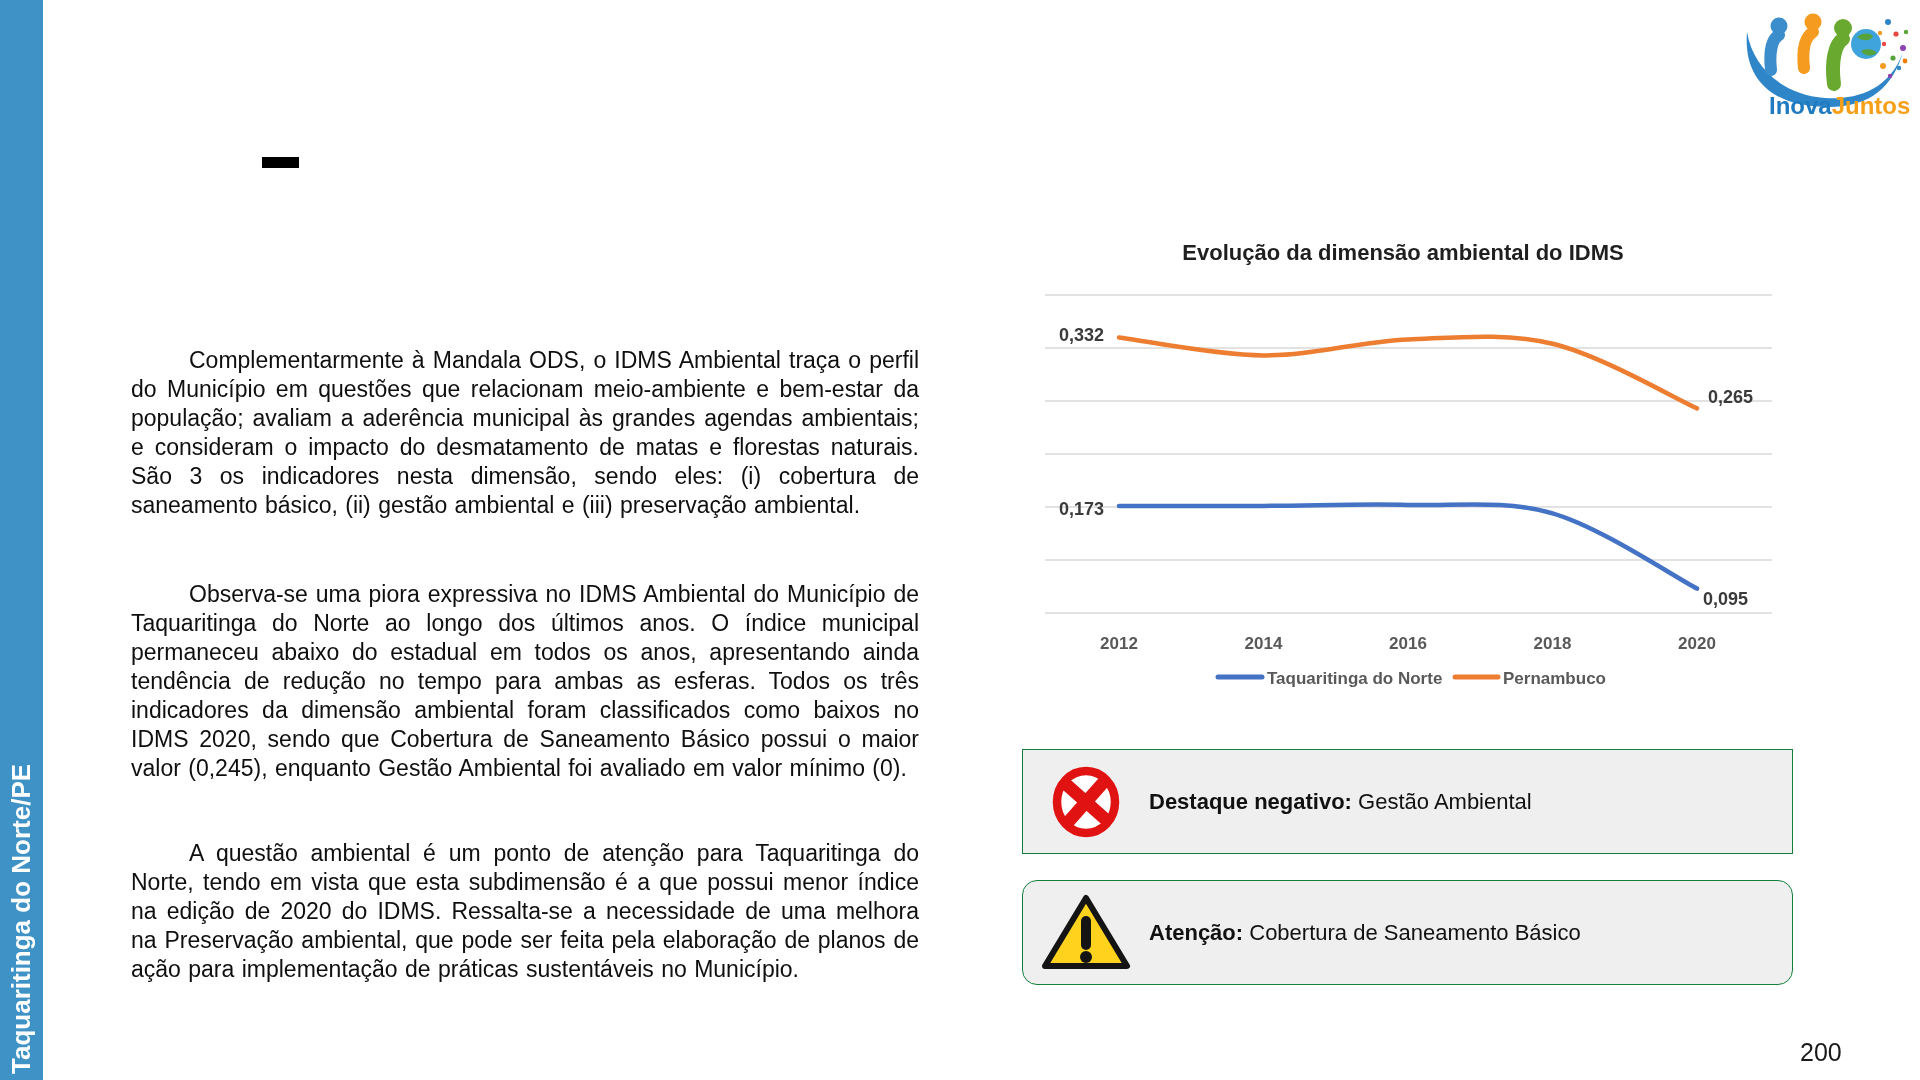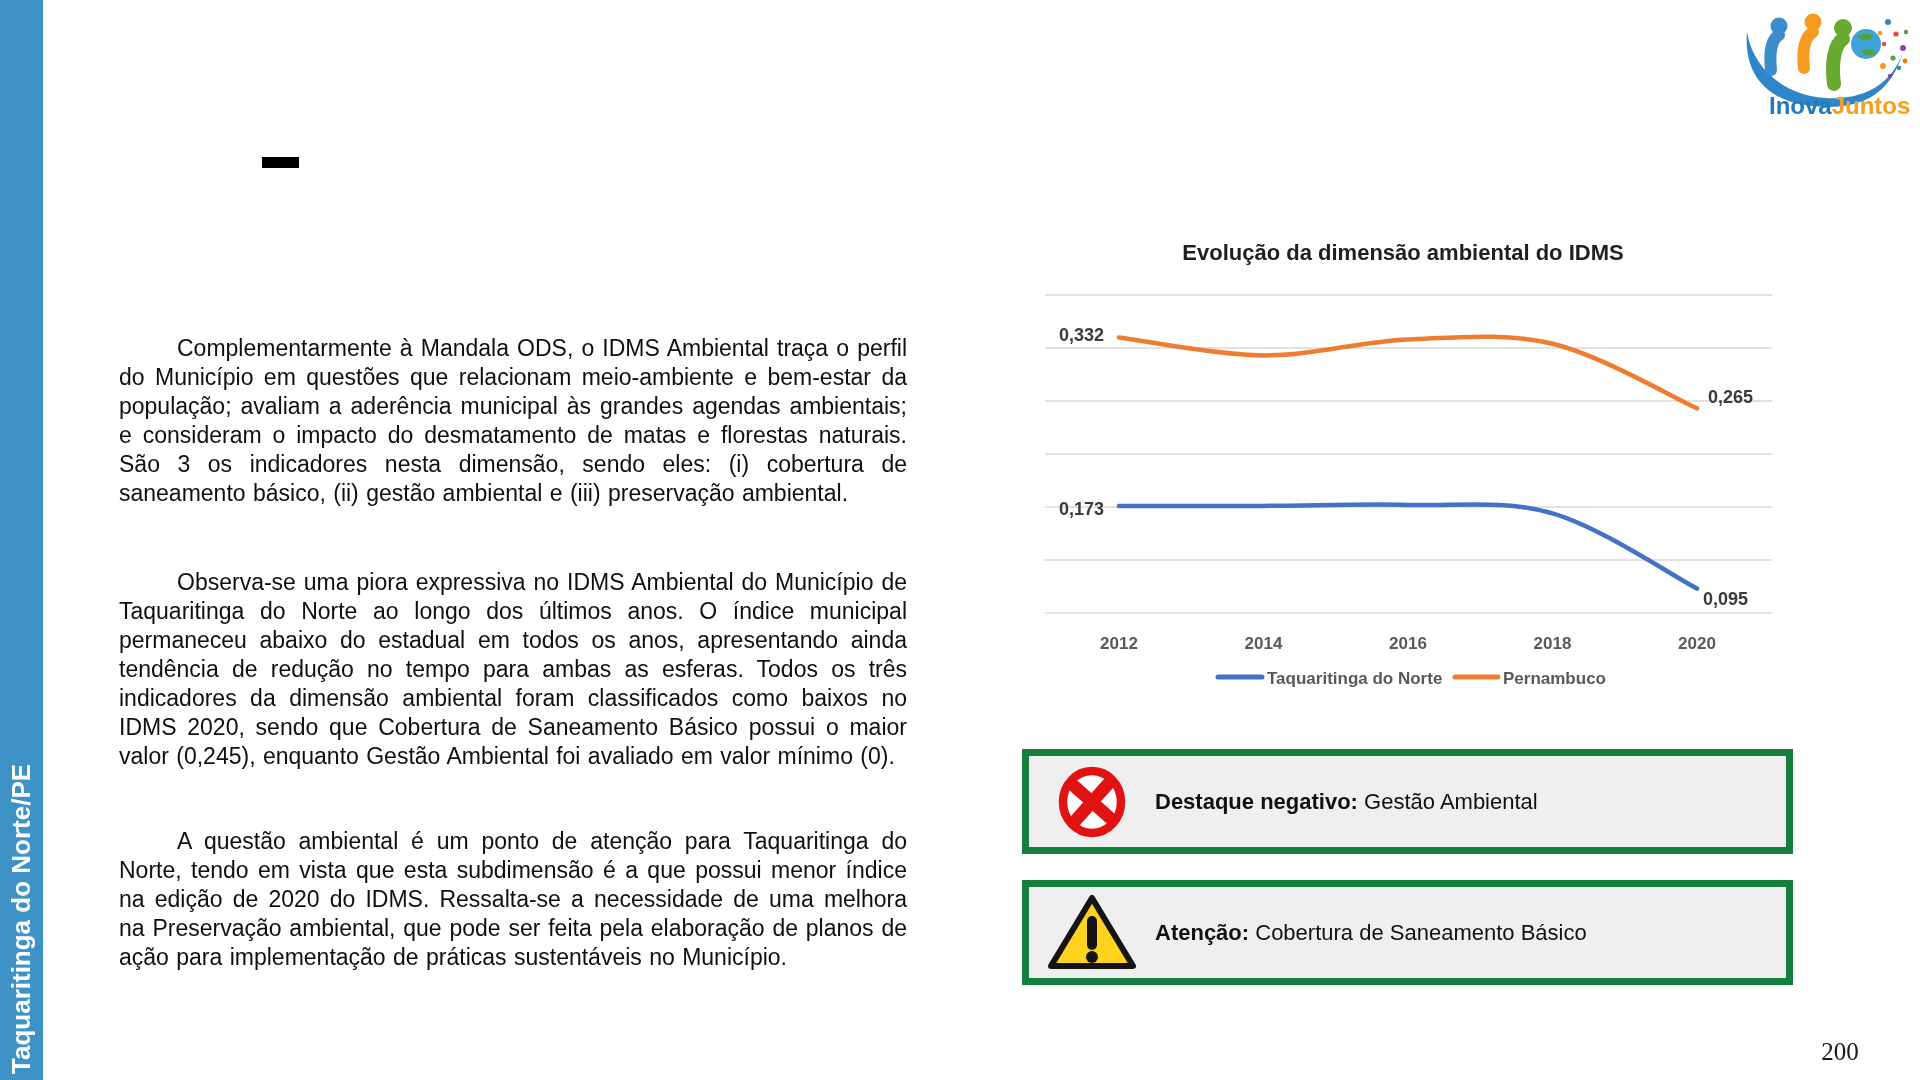--- a/index.html
+++ b/index.html
@@ -5,37 +5,37 @@
   html,body{margin:0;padding:0;background:#ffffff;}
   .slide{position:relative;width:1920px;height:1080px;background:#ffffff;overflow:hidden;
          font-family:"Liberation Sans", sans-serif;}
   .sidebar{position:absolute;left:0;top:0;width:43px;height:1080px;background:#3E92C5;}
   .sidebar-label{position:absolute;left:0;bottom:6px;width:43px;height:460px;
     color:#ffffff;font-weight:bold;font-size:26px;line-height:43px;
     writing-mode:vertical-rl;transform:rotate(180deg);text-align:left;white-space:nowrap;}
   .title-dash{position:absolute;left:262px;top:157px;width:37px;height:11px;background:#000000;}
   .logo{position:absolute;left:1733px;top:6px;width:182px;height:114px;}
   .article{position:absolute;left:115px;top:0;width:788px;color:#0f0f0f;}
-  .article p{position:absolute;left:0;width:788px;margin:4px;text-align:justify;
+  .article p{position:absolute;left:0;width:788px;margin:16px;text-align:justify;
     text-indent:58px;font-size:23px;line-height:29px;word-spacing:1px;}
   .article p b{font-weight:normal;}
   .chart-svg{position:absolute;left:1020px;top:228px;width:800px;height:470px;}
   .chart-title{font-size:22px;font-weight:bold;fill:#1f1f1f;}
   .tick-label{font-size:17px;font-weight:bold;fill:#595959;}
   .legend-label{font-size:17px;font-weight:bold;fill:#595959;}
   .point-label{font-size:18px;font-weight:bold;fill:#3a3a3a;}
   .callout{position:absolute;left:1022px;width:771px;height:105px;background:#F0EFEF;
-    border:7px solid #15803d;box-sizing:border-box;display:flex;align-items:center;}
+    border:1px solid #15803d;box-sizing:border-box;display:flex;align-items:center;}
   .callout .icon-wrap{flex:0 0 126px;display:flex;justify-content:center;align-items:center;}
   .callout .callout-text{font-size:22px;color:#111111;}
   .callout .callout-text b{font-weight:bold;}
   .callout-1{top:749px;}
-  .callout-2{top:880px;}
-  .page-number{position:absolute;left:1800px;top:1038px;width:80px;text-align:center;
-    font-size:25px;color:#1a1a1a;font-family:Liberation Serif, serif;}
+  .callout-2{top:880px;border-radius:15px;}
+  .page-number{position:absolute;left:1800px;top:1038px;width:80px;text-align:left;
+    font-size:25px;color:#1a1a1a;}
 </style>
 </head>
 <body>
 
 <div class="slide">
 
   <div class="sidebar">
     <div class="sidebar-label">Taquaritinga do Norte/PE</div>
   </div>
 

